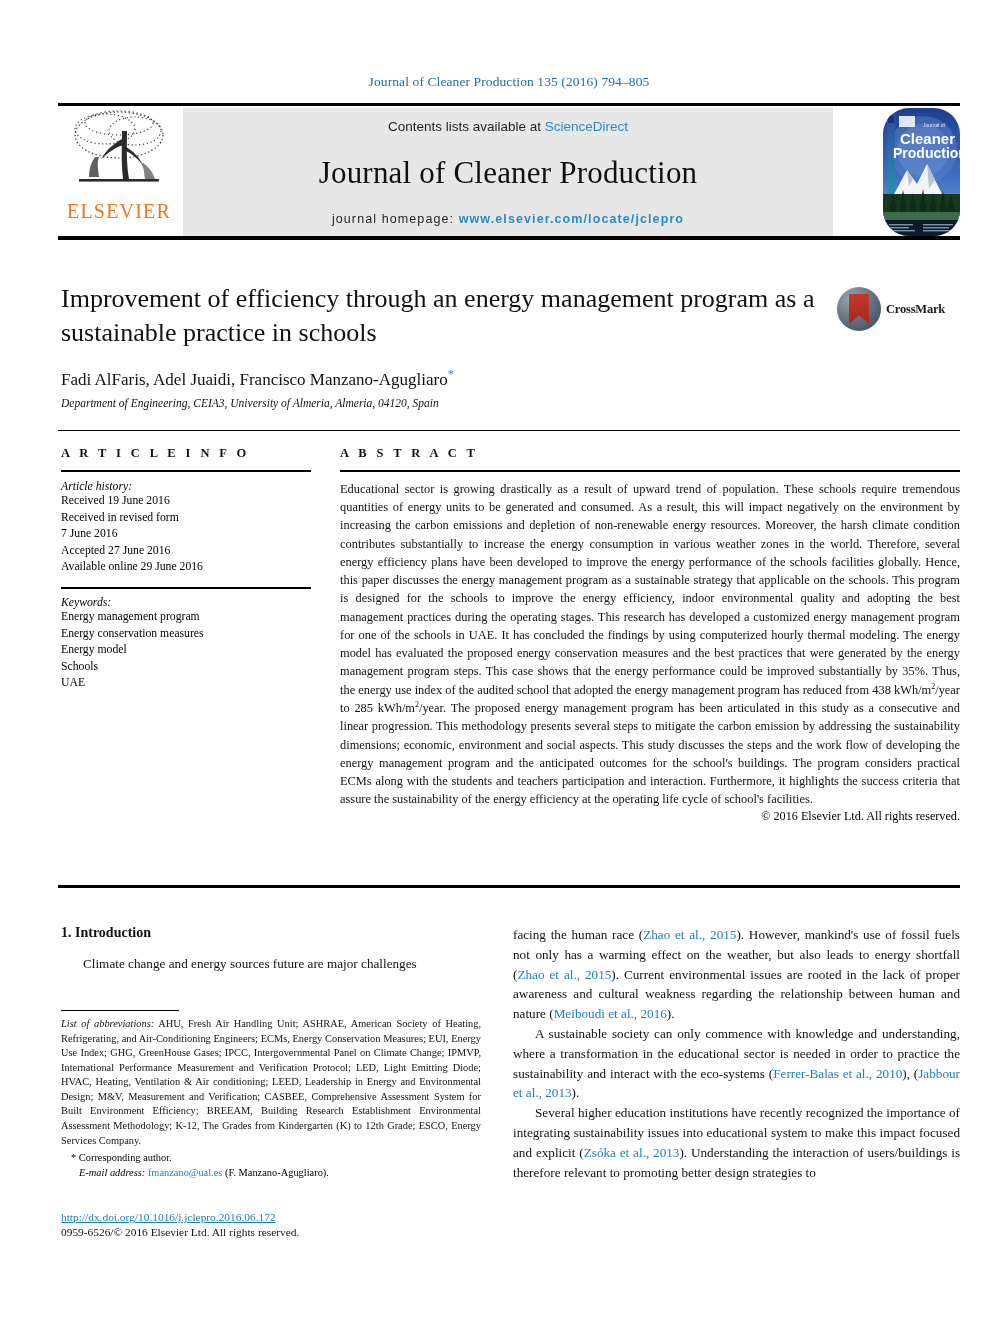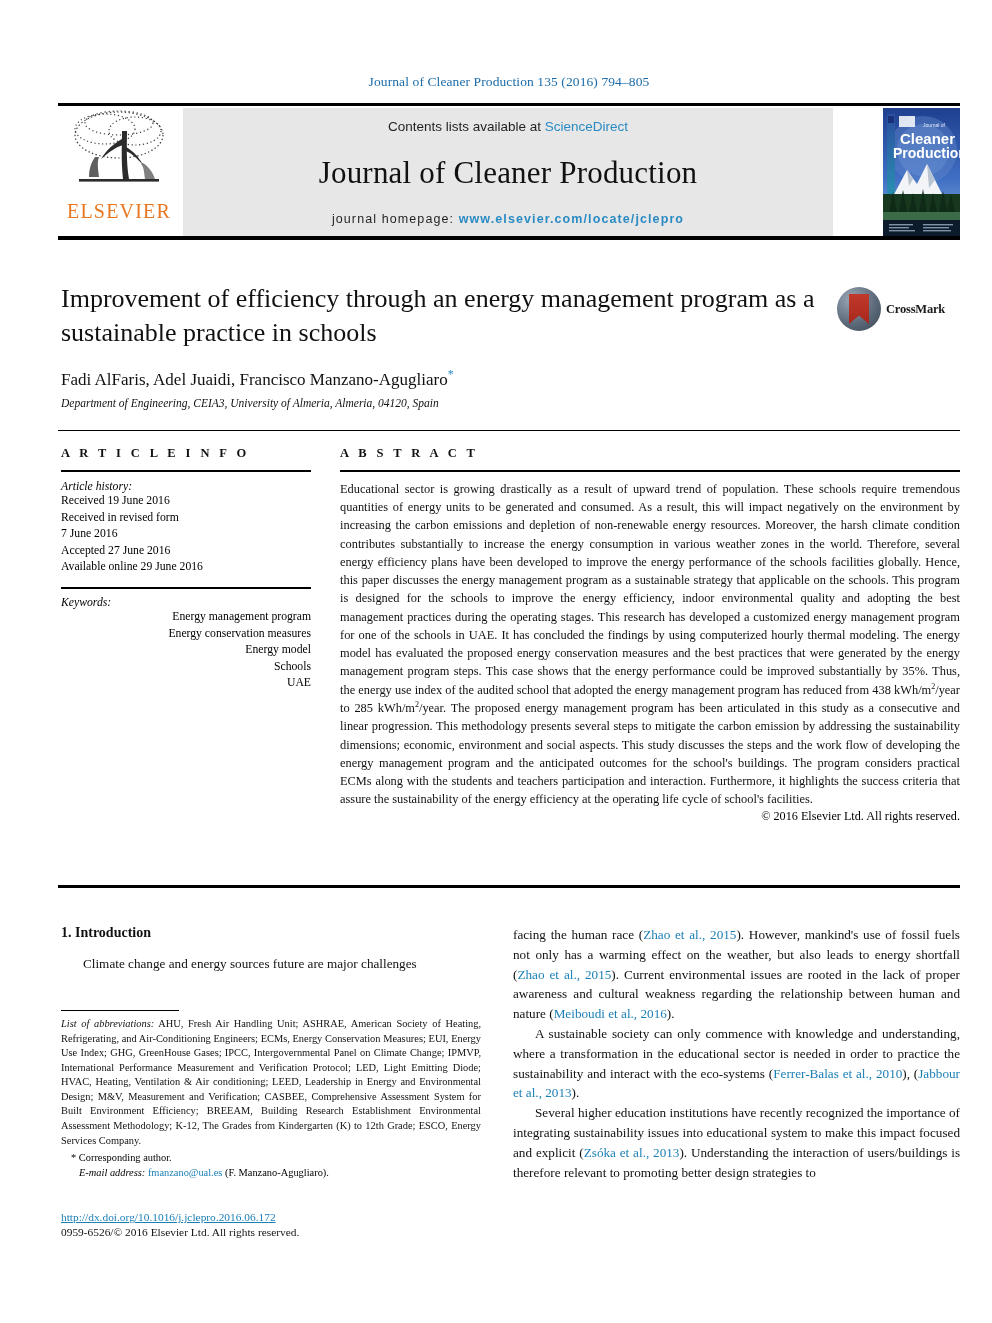--- a/index.html
+++ b/index.html
@@ -116,20 +116,21 @@
   .homepage-line .hp-url {
     color: #2a8bc4;
     font-weight: bold;
   }
   .cover-thumb {
     position: absolute;
     left: 825px; top: 5px;
     width: 77px;
     height: 128px;
     overflow: hidden;
+    border-radius: 26px;
   }
 
   
   .title-block {
     position: absolute;
     left: 48px; top: 282px;
     width: 800px;
   }
   .article-title {
     font-family: "Liberation Serif", serif;
@@ -232,21 +233,20 @@
     font-size: 11.7px;
     margin-top: 8px;
   }
   .meta-line {
     font-size: 11.7px;
     line-height: 1.42;
   }
   .keyword-line {
     font-size: 11.7px;
     line-height: 1.42;
-    text-align: right;
   }
   .abstract-body {
     margin-top: 8px;
     font-size: 12.4px;
     line-height: 1.47;
     text-align: justify;
     color: #111;
   }
   .abstract-body sup {
     font-size: 8px;

